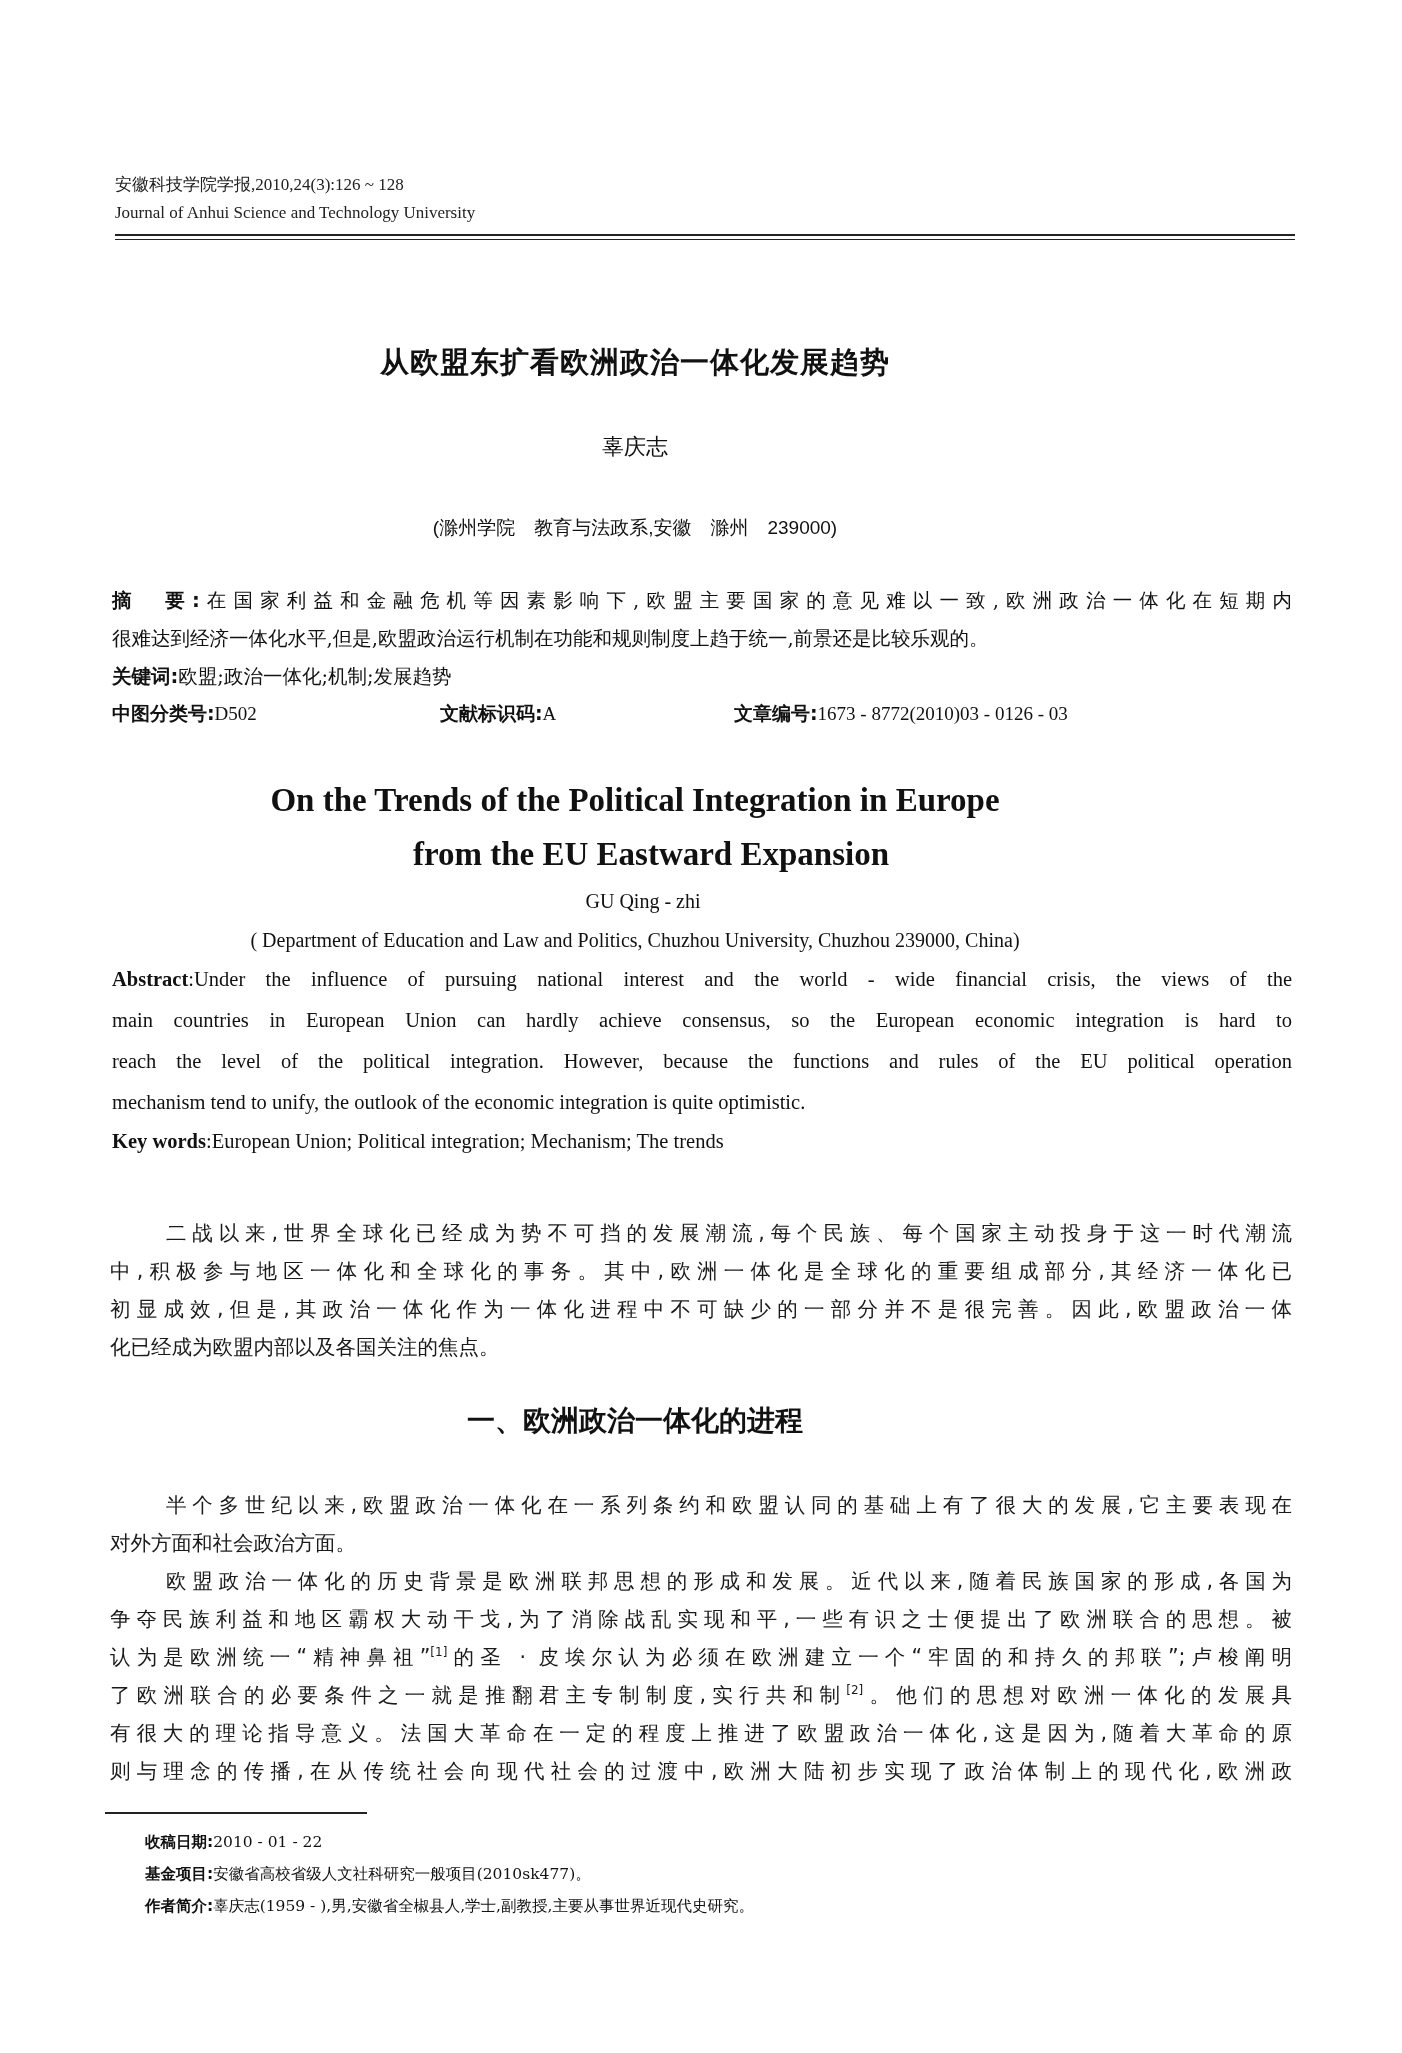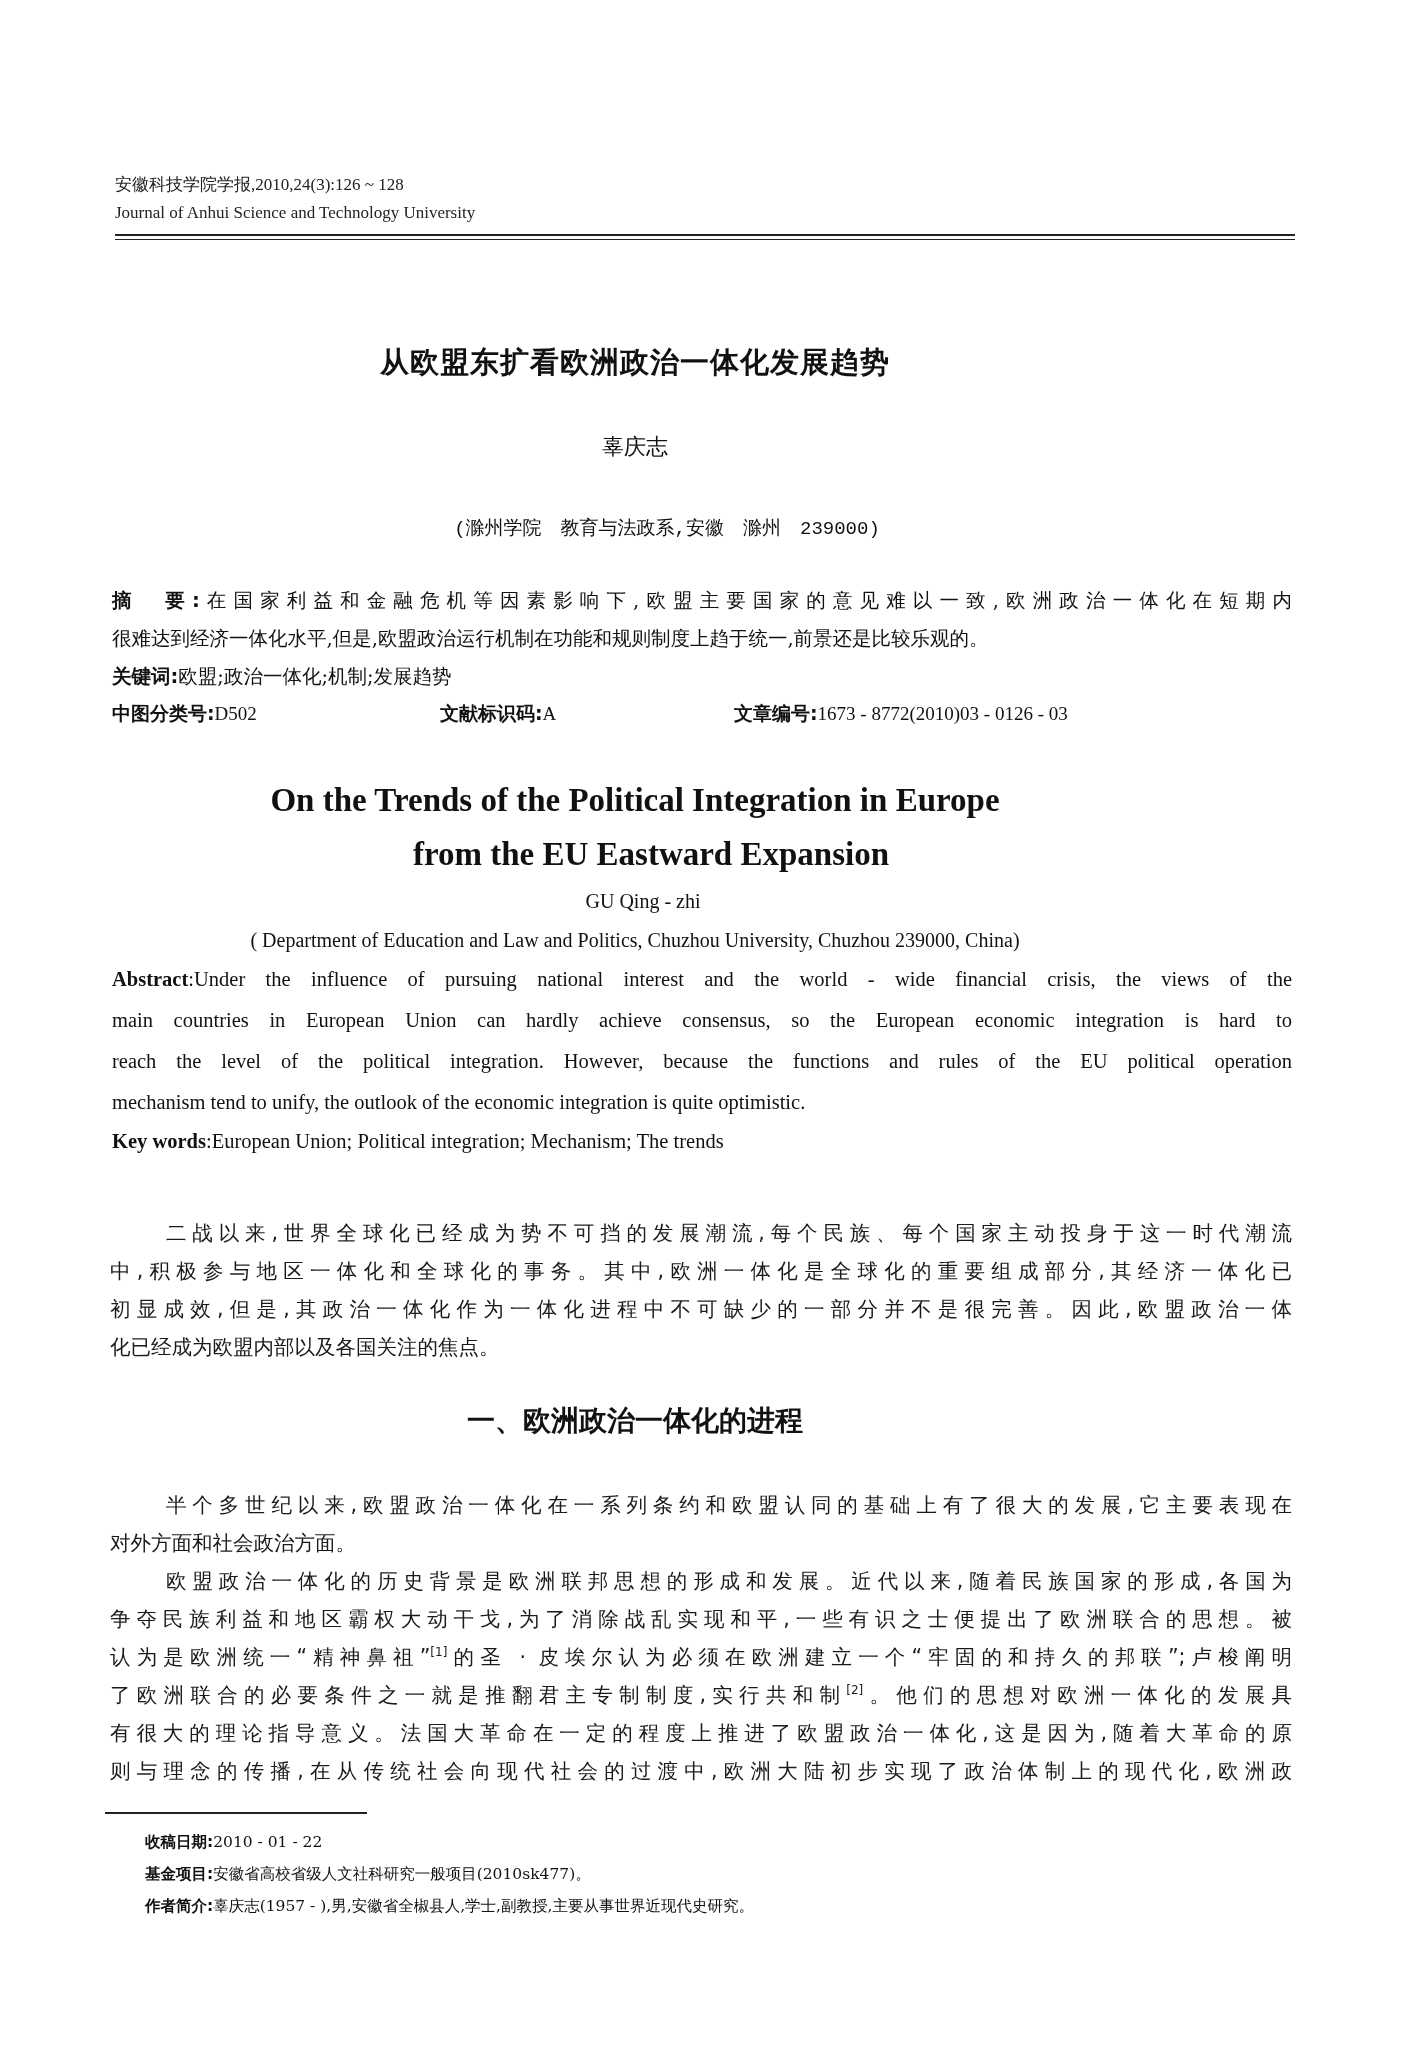--- a/index.html
+++ b/index.html
@@ -3,21 +3,21 @@
 <meta charset="utf-8">
 <style>
   html, body { margin: 0; padding: 0; background: #ffffff; }
   body { width: 1402px; height: 2053px; position: relative; overflow: hidden; color: #111111; font-family: "DejaVu Serif", serif; }
   .abs { position: absolute; white-space: nowrap; }
   .hdr { left: 115px; font-family: "Liberation Serif", serif; font-size: 17px; color: #222; }
   .rule { position: absolute; left: 115px; width: 1180px; background: #222; }
   .center { left: 0; width: 1270px; text-align: center; }
   .title-cn { font-family: "DejaVu Sans", sans-serif; font-weight: bold; font-size: 29px; letter-spacing: 1px; }
   .author-cn { font-family: "DejaVu Serif", serif; font-size: 22px; }
-  .affil-cn { font-family: Liberation Mono, monospace; font-size: 19px; word-spacing: 6px; padding-left: 32px; }
+  .affil-cn { font-family: Liberation Sans, sans-serif; font-size: 19px; word-spacing: 6px; }
   .abs-line { left: 112px; width: 1180px; font-size: 19.5px; font-family: "DejaVu Serif", serif; text-align: justify; text-align-last: justify; }
   .abs-line.last { text-align-last: left; }
   .lbl { font-family: "DejaVu Sans", sans-serif; font-weight: bold; }
   .meta-row { left: 112px; font-size: 19px; font-family: "DejaVu Sans", sans-serif; }
   .meta-row span.v { font-family: "Liberation Serif", serif; font-weight: normal; }
   .title-en { font-family: "Liberation Serif", serif; font-weight: bold; font-size: 33px; }
   .author-en { font-family: "Liberation Serif", serif; font-size: 20px; }
   .affil-en { font-family: "Liberation Serif", serif; font-size: 20px; }
   .en-line { left: 112px; width: 1180px; font-family: "Liberation Serif", serif; font-size: 20.5px; text-align: justify; text-align-last: justify; }
   .en-line.last { text-align-last: left; }
@@ -98,14 +98,14 @@
 <div class="abs body-line" style="top:1757px;">则与理念的传播,在从传统社会向现代社会的过渡中,欧洲大陆初步实现了政治体制上的现代化,欧洲政</div>
 
 <div class="fn-rule"></div>
 <div class="abs fn" style="top:1832px;">
   <span class="lbl">收稿日期:</span><span class="v">2010 - 01 - 22</span>
 </div>
 <div class="abs fn" style="top:1864px;">
   <span class="lbl">基金项目:</span><span class="v">安徽省高校省级人文社科研究一般项目(2010sk477)。</span>
 </div>
 <div class="abs fn" style="top:1896px;">
-  <span class="lbl">作者简介:</span><span class="v">辜庆志(1957 - ),男,安徽省全椒县人,学士,副教授,主要从事世界近现代史研究。</span>
+  <span class="lbl">作者简介:</span><span class="v">辜庆志(1959 - ),男,安徽省全椒县人,学士,副教授,主要从事世界近现代史研究。</span>
 </div>
 
 </body></html>

